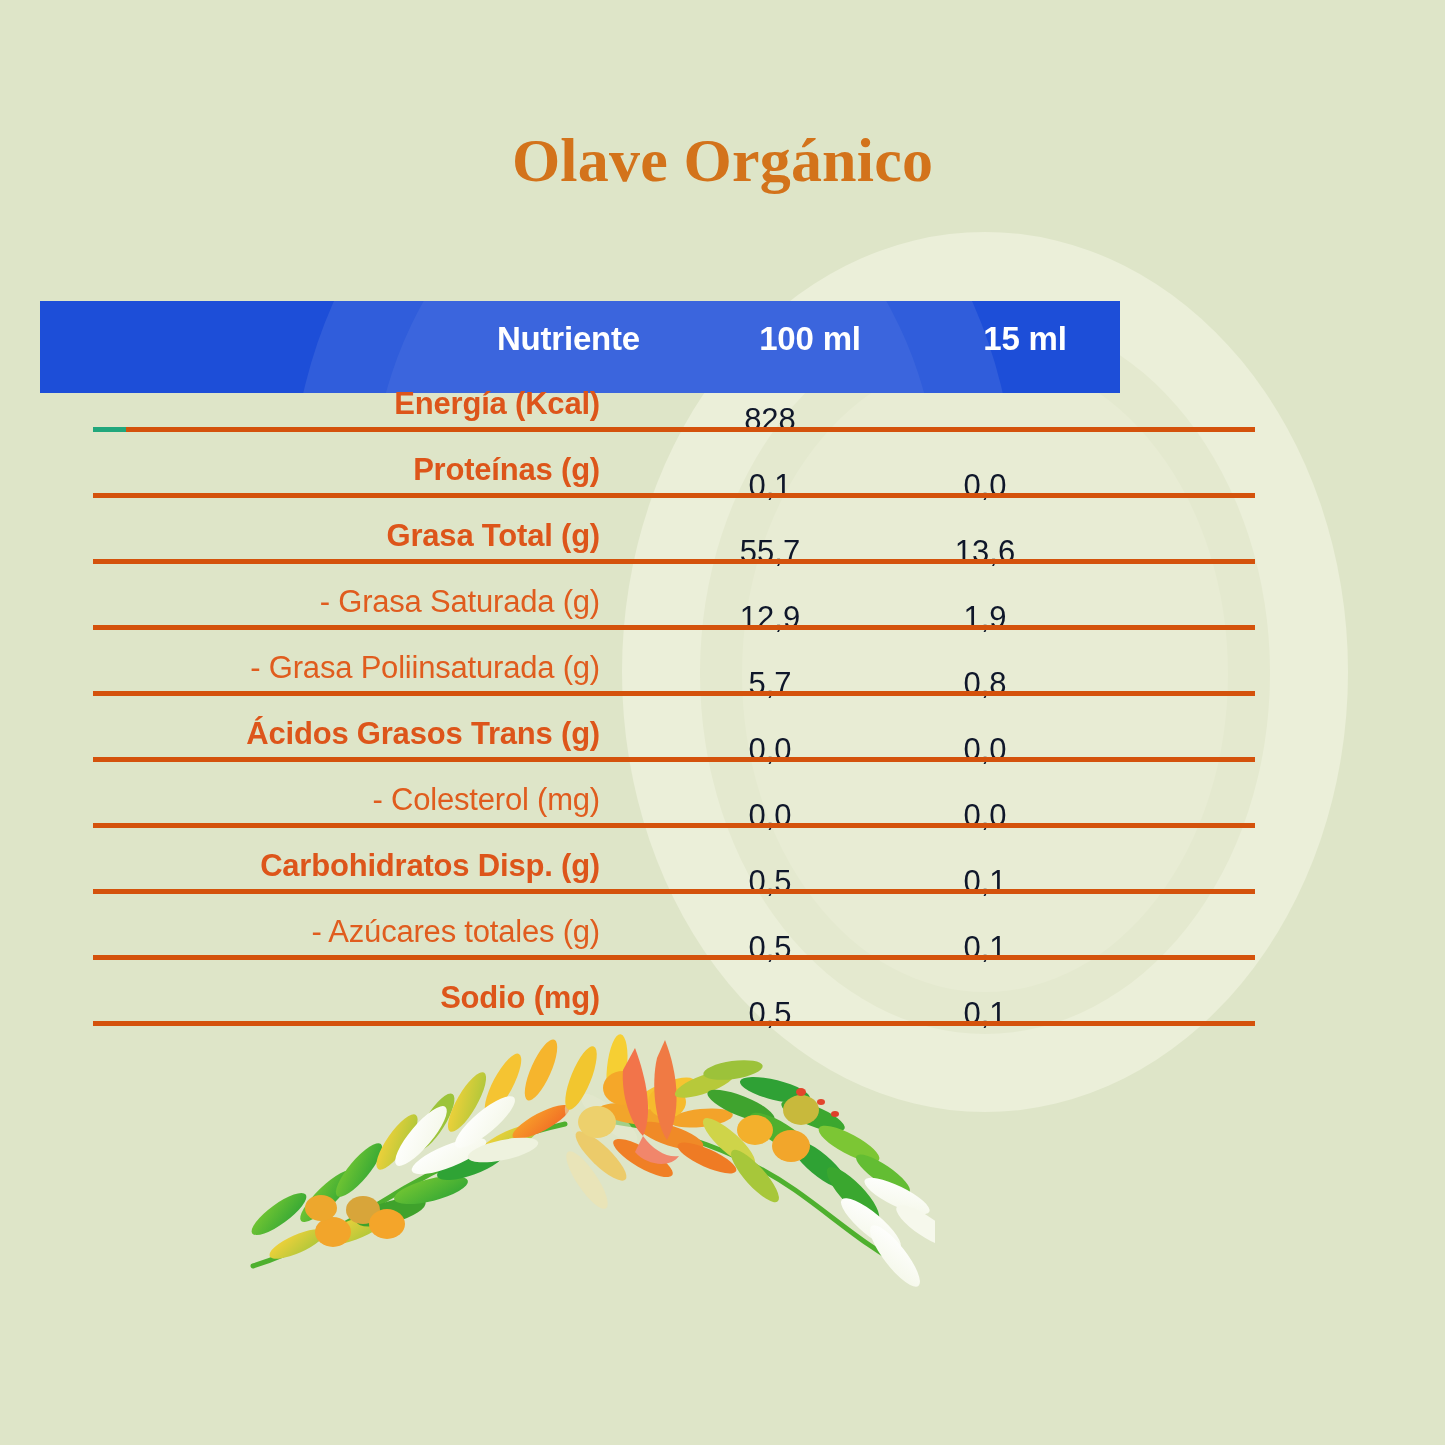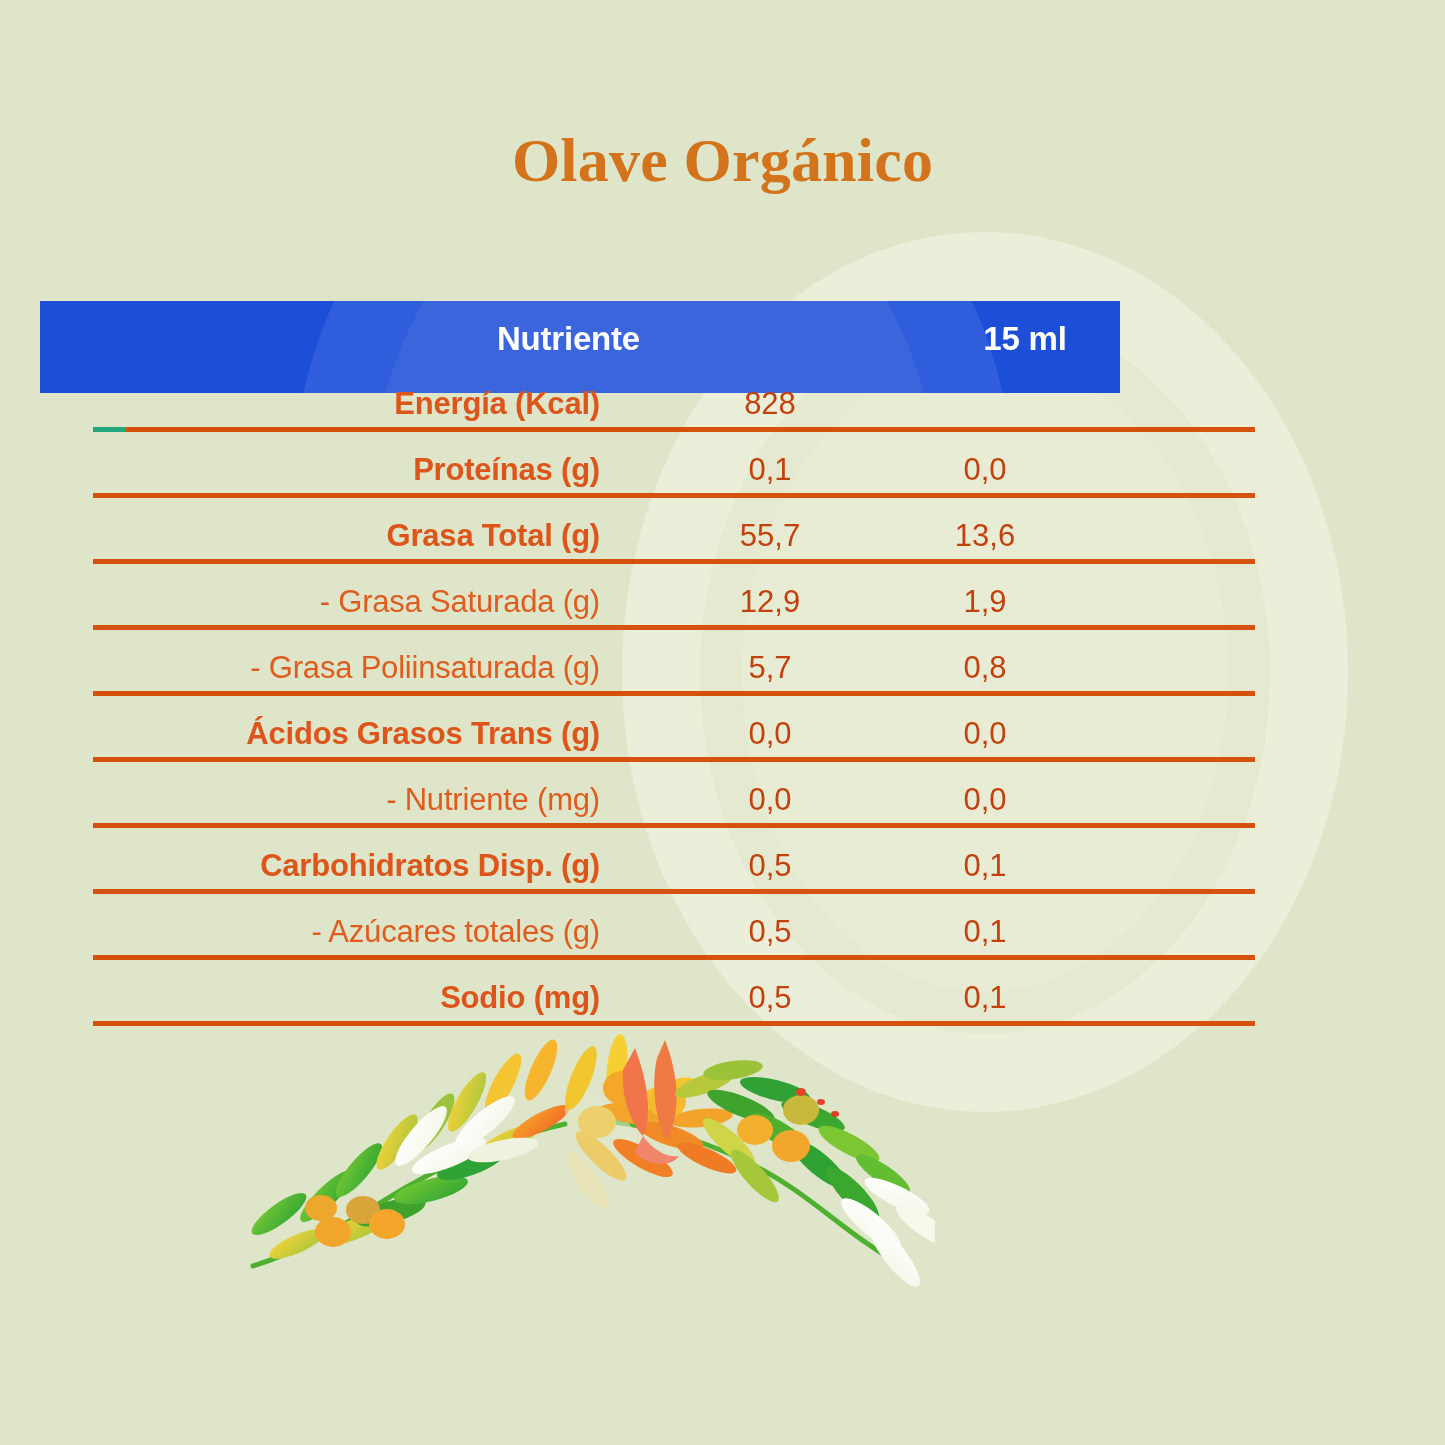--- a/index.html
+++ b/index.html
@@ -94,23 +94,23 @@
     top:0;height:54.5px;
     display:flex;align-items:center;justify-content:flex-end;
     color:#e0561a;
     font-size:31px;
     letter-spacing:-0.2px;
     white-space:nowrap;
   }
   .row.bold .lbl{font-weight:700;color:#dd551a;}
   .row.sub .lbl{font-weight:400;color:#e05c1e;text-align:center;}
   .v{
-    position:absolute;top:0;height:54.5px;
+    position:absolute;top:16px;height:54.5px;
     display:flex;align-items:center;justify-content:center;
-    color:#c2410c;
+    color:#0f172a;
     font-size:31px;
     font-weight:400;
     letter-spacing:0px;
   }
   .v100{left:690px;width:160px;}
   .v15{left:905px;width:160px;}
   .rule{
     position:absolute;
     left:93px;width:1162px;
     height:5px;
@@ -141,20 +141,21 @@
     <div class="wm-inner2"></div>
   </div>
 
   <div class="title">Olave Orgánico</div>
 
   <div class="hdr-bar">
     <div class="hdr-sheen"></div>
     <div class="hdr-sheen2"></div>
     <div class="hdr-row">
       <div class="hdr-cell hdr-nutriente">Nutriente</div>
+      <div class="hdr-cell hdr-c100">100 ml</div>
       <div class="hdr-cell hdr-c15">15 ml</div>
     </div>
   </div>
 
   <div class="tbl" id="table-body">
       <div class="row bold">
         <div class="lbl">Energía (Kcal)</div>
         <div class="v v100">828</div>
         <div class="rule" style="top: 50px;"></div>
         <div class="rule-green" style="top: 50px;"></div>
@@ -183,21 +184,21 @@
         <div class="v v15">0,8</div>
         <div class="rule" style="top: 50px;"></div>
       </div>
       <div class="row bold">
         <div class="lbl">Ácidos Grasos Trans (g)</div>
         <div class="v v100">0,0</div>
         <div class="v v15">0,0</div>
         <div class="rule" style="top: 50px;"></div>
       </div>
       <div class="row sub">
-        <div class="lbl">- Nutriente (mg)</div>
+        <div class="lbl">- Colesterol (mg)</div>
         <div class="v v100">0,0</div>
         <div class="v v15">0,0</div>
         <div class="rule" style="top: 50px;"></div>
       </div>
       <div class="row bold">
         <div class="lbl">Carbohidratos Disp. (g)</div>
         <div class="v v100">0,5</div>
         <div class="v v15">0,1</div>
         <div class="rule" style="top: 50px;"></div>
       </div>

